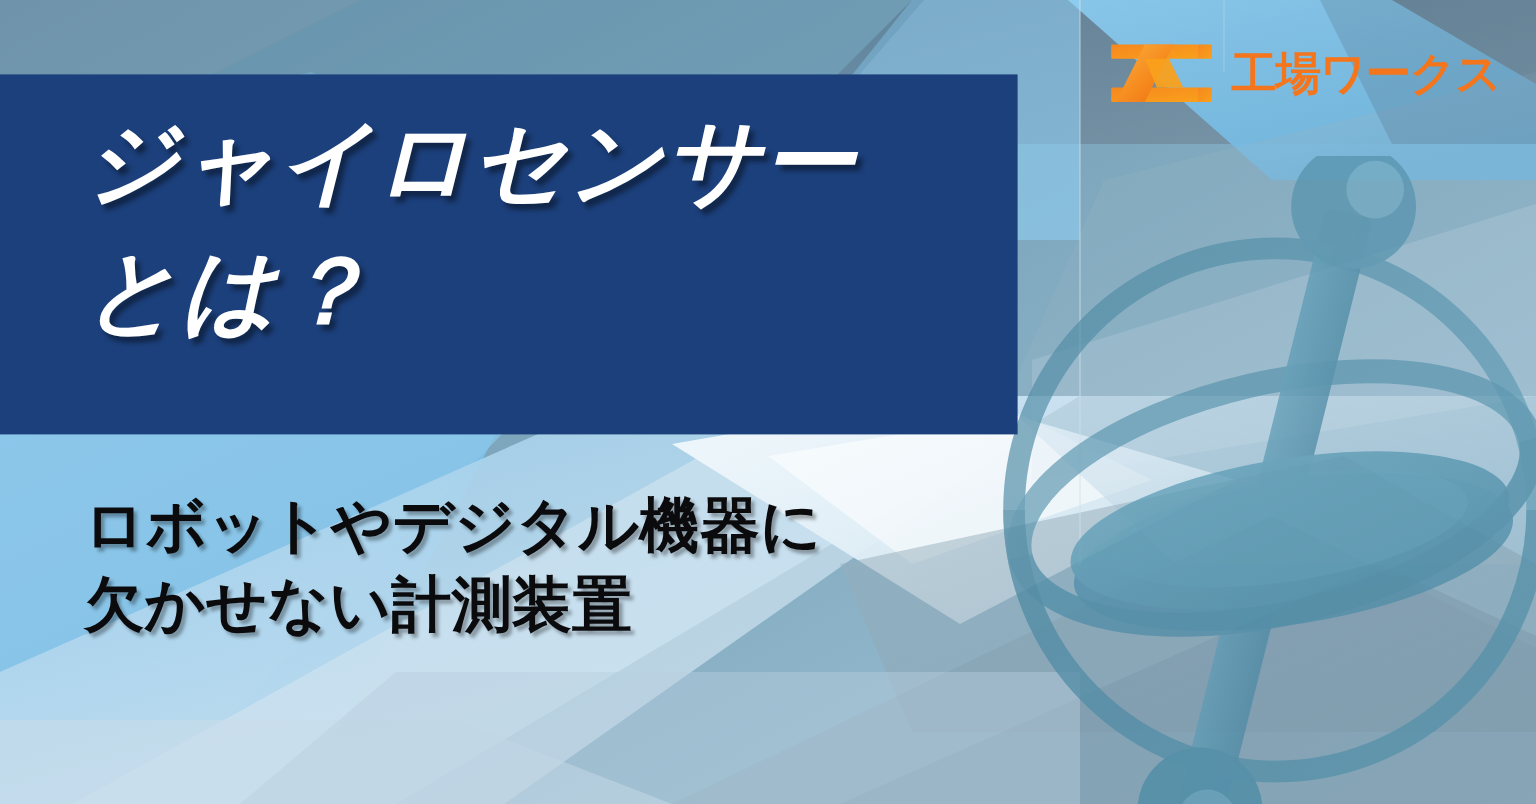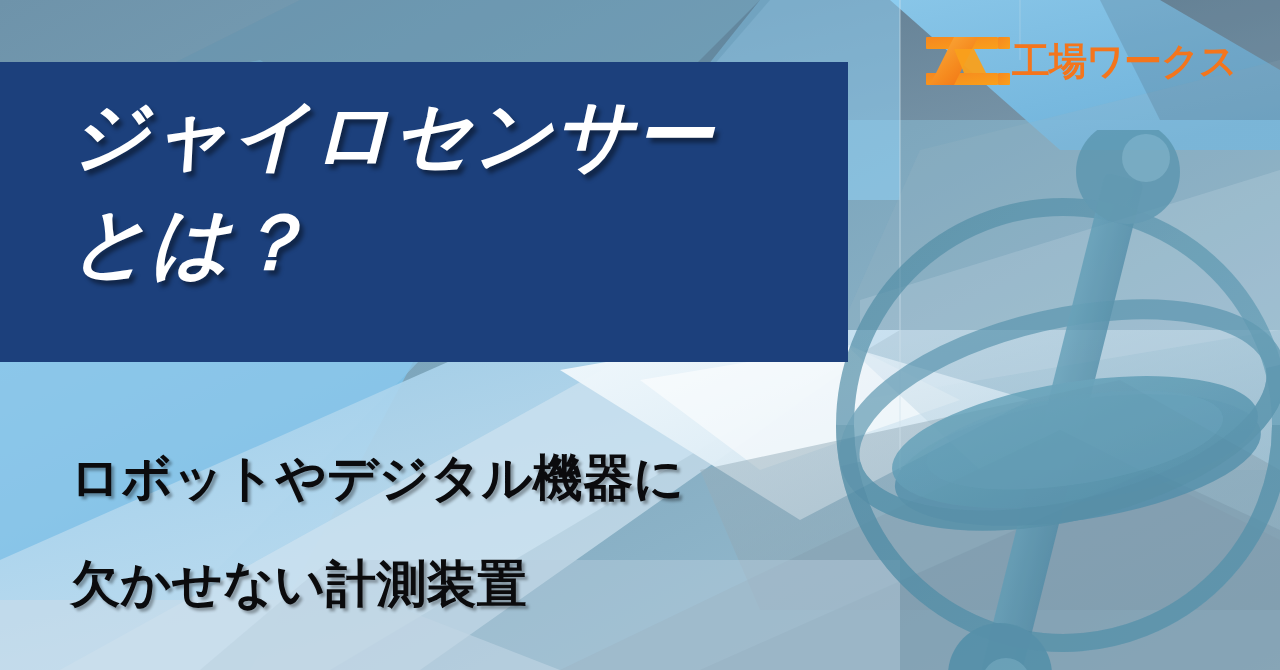--- a/index.html
+++ b/index.html
@@ -72,31 +72,31 @@
     width: 760px;
   }
   .subtitle-line {
     color: #0b0b0d;
     font-size: 50px;
     font-weight: bold;
     line-height: 1.32;
     letter-spacing: 0.005em;
     white-space: nowrap;
     text-shadow: 3px 3px 3px rgba(0,0,0,0.33);
-    margin-top: 40px;
   }
 
   
   #logo {
     position: absolute;
     left: 924px;
     top: 32px;
     height: 58px;
     display: flex;
     align-items: center;
+    gap: 14px;
   }
   #logo-mark {
     width: 88px;
     height: 56px;
     display: block;
   }
   #logo-wordmark {
     height: 44px;
     display: block;
   }

